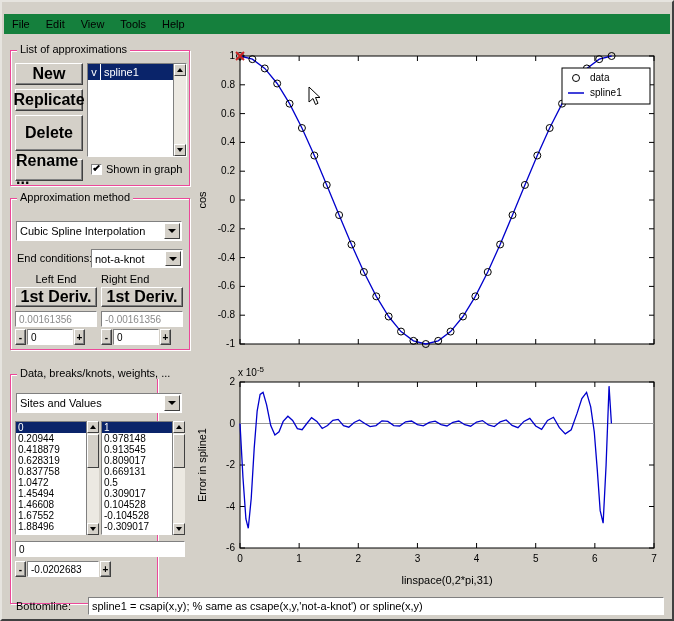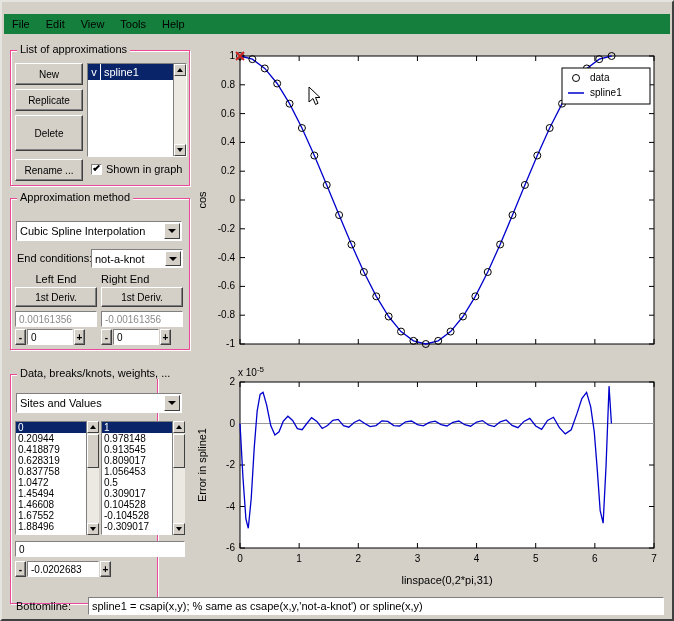--- a/index.html
+++ b/index.html
@@ -10,21 +10,21 @@
     background:linear-gradient(90deg,#0a246a,#1b4a9b 55%,#a6caf0);
     display:flex;align-items:center;color:#fff;font-weight:bold;padding:0 3px;}
   .titlebar .title{flex:1;margin-left:4px;font-size:11px;}
   .tb-btn{width:16px;height:14px;background:#d4d0c8;border:1px solid;border-color:#fff #404040 #404040 #fff;
     box-shadow:inset -1px -1px 0 #808080;color:#000;font-size:9px;line-height:11px;text-align:center;margin-left:2px;font-weight:bold;}
   .menubar{position:absolute;left:2px;top:12px;right:2px;height:20px;display:flex;align-items:center;background:#15803d;}
   .menu-item{padding:3px 8px;}
   .group{position:absolute;border:1px solid #ec4899;box-shadow:1px 1px 0 #fff, inset 1px 1px 0 #fff;}
   .group-label{position:absolute;top:-8px;left:6px;background:#d4d0c8;padding:0 3px;white-space:nowrap;}
   .btn{position:absolute;background:#d4d0c8;border:1px solid;border-color:#fff #404040 #404040 #fff;
-    box-shadow:inset -1px -1px 0 #808080;display:flex;align-items:center;justify-content:center;font-size:10px;}
+    box-shadow:inset -1px -1px 0 #808080;display:flex;align-items:center;justify-content:center;font-size:16px;font-weight:bold;}
   .combo{position:absolute;background:#fff;border:1px solid;border-color:#808080 #fff #fff #808080;
     display:flex;align-items:center;padding-left:3px;white-space:nowrap;overflow:hidden;}
   .combo-arrow{position:absolute;right:1px;top:1px;bottom:1px;width:16px;background:#d4d0c8;
     border:1px solid;border-color:#fff #404040 #404040 #fff;display:flex;align-items:center;justify-content:center;}
   .tri-down{width:0;height:0;border-left:4px solid transparent;border-right:4px solid transparent;border-top:4px solid #000;}
   .tri-up-s{width:0;height:0;border-left:3px solid transparent;border-right:3px solid transparent;border-bottom:4px solid #000;}
   .tri-down-s{width:0;height:0;border-left:3px solid transparent;border-right:3px solid transparent;border-top:4px solid #000;}
   .listbox{position:absolute;background:#fff;border:1px solid;border-color:#808080 #fff #fff #808080;overflow:hidden;}
   .lb-row{height:11px;line-height:11px;font-size:10px;padding-left:2px;white-space:nowrap;}
   .al-row{height:16px;line-height:16px;display:flex;font-size:11px;}
@@ -142,21 +142,21 @@
       <div class="sb-thumb" style="top:13px;height:34px;"></div>
       <div class="sb-btn" style="bottom:0;">
           <div class="tri-down-s"></div>
         </div>
     </div>
     <div class="listbox" style="left:90px;top:46px;width:84px;height:114px;" id="values-list">
         <div class="lb-row selected">1</div>
         <div class="lb-row">0.978148</div>
         <div class="lb-row">0.913545</div>
         <div class="lb-row">0.809017</div>
-        <div class="lb-row">1.056453</div>
+        <div class="lb-row">0.669131</div>
         <div class="lb-row">0.5</div>
         <div class="lb-row">0.309017</div>
         <div class="lb-row">0.104528</div>
         <div class="lb-row">-0.104528</div>
         <div class="lb-row">-0.309017</div>
       </div>
     <div class="vsb" style="left:161px;top:46px;height:114px;right:auto;">
       <div class="sb-btn" style="top:0;">
           <div class="tri-up-s"></div>
         </div>

